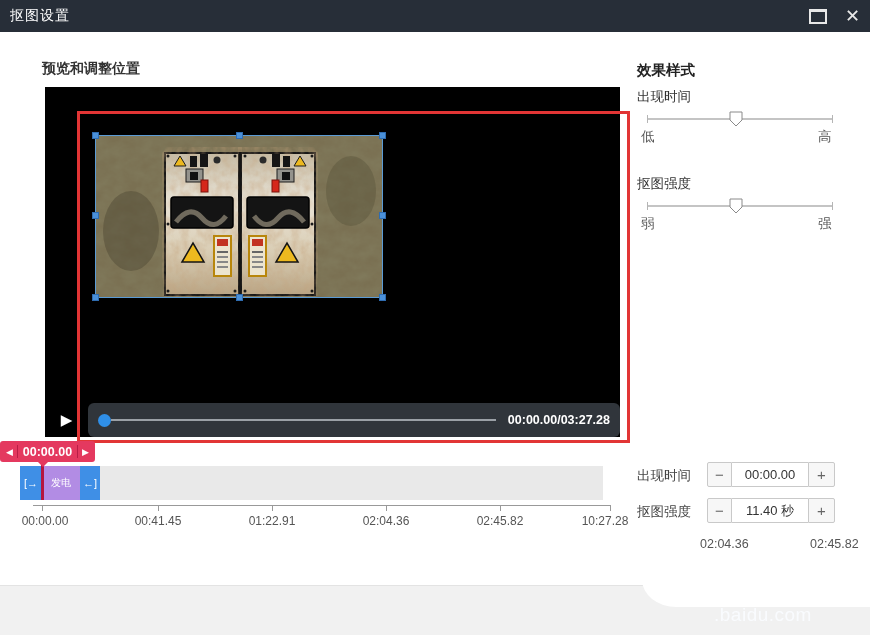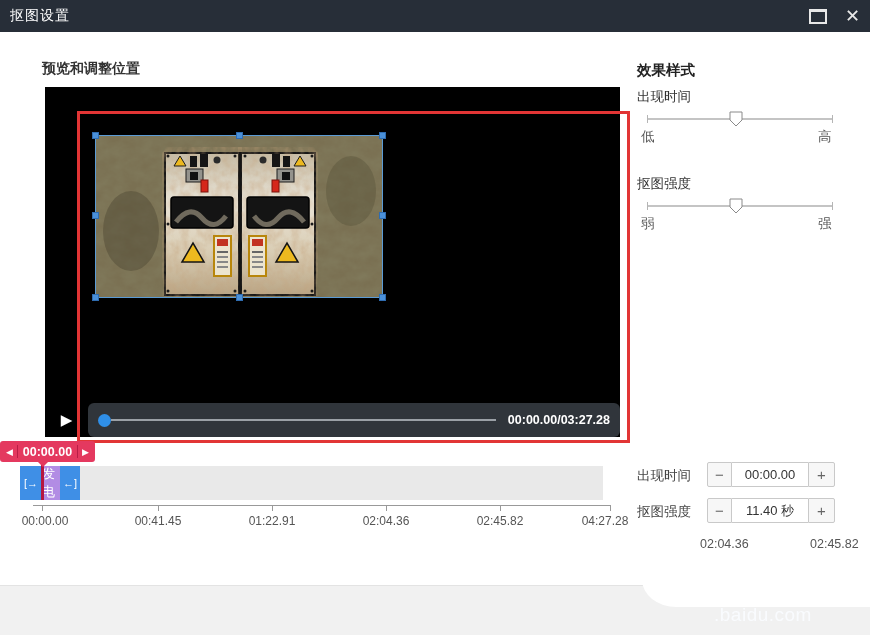--- a/index.html
+++ b/index.html
@@ -38,21 +38,21 @@
   .badge .arr{color:#fff;font-size:9px;}
   .badge .btime{color:#fff;font-size:12.5px;font-weight:bold;}
   .badge .bdiv{width:1px;height:13px;background:rgba(150,10,50,.55);}
   .badge-pointer{position:absolute;left:37px;top:461px;width:0;height:0;border-left:6px solid transparent;border-right:6px solid transparent;border-top:6px solid #e4395f;z-index:7;}
   .playhead{position:absolute;left:41px;top:462px;width:3px;height:38px;background:#b5163f;z-index:6;}
 
   .track{position:absolute;left:20px;top:466px;width:583px;height:34px;background:#e9e9e9;}
   .clip{position:absolute;left:0;top:0;height:34px;display:flex;}
   .clip-handle{width:22px;height:34px;background:#3f8fe6;color:#fff;font-size:11px;display:flex;align-items:center;justify-content:center;white-space:nowrap;}
   .clip-handle.right{width:20px;}
-  .clip-body{width:18px;height:34px;background:#b28ce4;color:#fff;font-size:13px;display:flex;align-items:center;justify-content:center;overflow:hidden;}
+  .clip-body{width:38px;height:34px;background:#b28ce4;color:#fff;font-size:10px;display:flex;align-items:center;justify-content:center;overflow:hidden;}
 
   .ruler-line{position:absolute;left:33px;top:505px;width:578px;height:1px;background:#999;}
   .tick{position:absolute;top:505px;width:1px;height:6px;background:#999;}
   .rlabel{position:absolute;top:514px;transform:translateX(-50%);font-size:12px;color:#555;white-space:nowrap;}
 
   
   .fx-title{position:absolute;left:637px;top:61px;font-size:14.5px;font-weight:bold;color:#222;}
   .fx-label{position:absolute;left:637px;font-size:13.5px;color:#333;}
   .slider{position:absolute;left:647px;width:186px;height:18px;}
   .slider .trk{position:absolute;left:0;top:8px;width:100%;height:2px;background:#c4c4c4;}
@@ -193,21 +193,21 @@
   <div class="tick" style="left:158px"></div>
   <div class="tick" style="left:272px"></div>
   <div class="tick" style="left:386px"></div>
   <div class="tick" style="left:500px"></div>
   <div class="tick" style="left:610px"></div>
   <div class="rlabel" style="left:45px">00:00.00</div>
   <div class="rlabel" style="left:158px">00:41.45</div>
   <div class="rlabel" style="left:272px">01:22.91</div>
   <div class="rlabel" style="left:386px">02:04.36</div>
   <div class="rlabel" style="left:500px">02:45.82</div>
-  <div class="rlabel" style="left:605px">04:27.28</div>
+  <div class="rlabel" style="left:605px">10:27.28</div>
 
   <div class="fx-title">效果样式</div>
 
   <div class="fx-label" style="top:88px">出现时间</div>
   <div class="slider" style="top:110px">
     <div class="trk"></div>
     <div class="cap" style="left:0"></div>
     <div class="cap" style="right:0"></div>
     <span class="thumb">
       <svg width="14" height="16">

